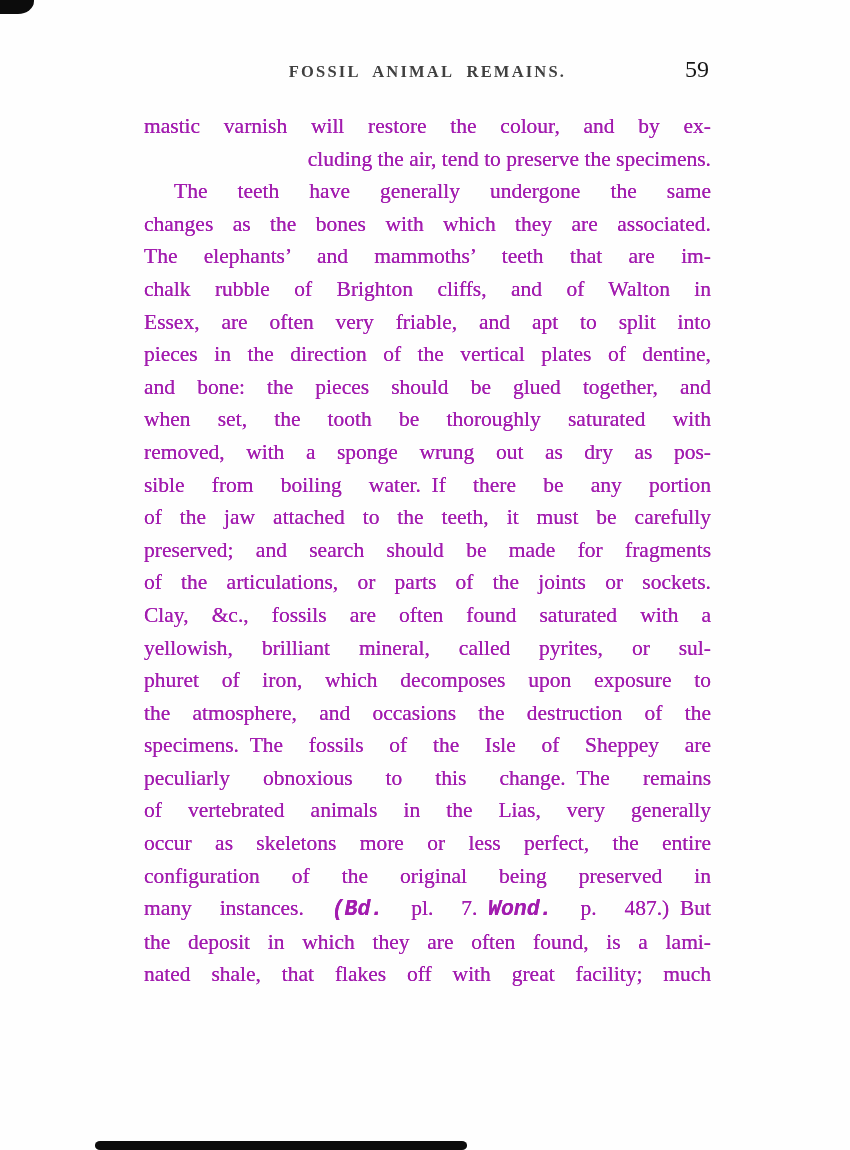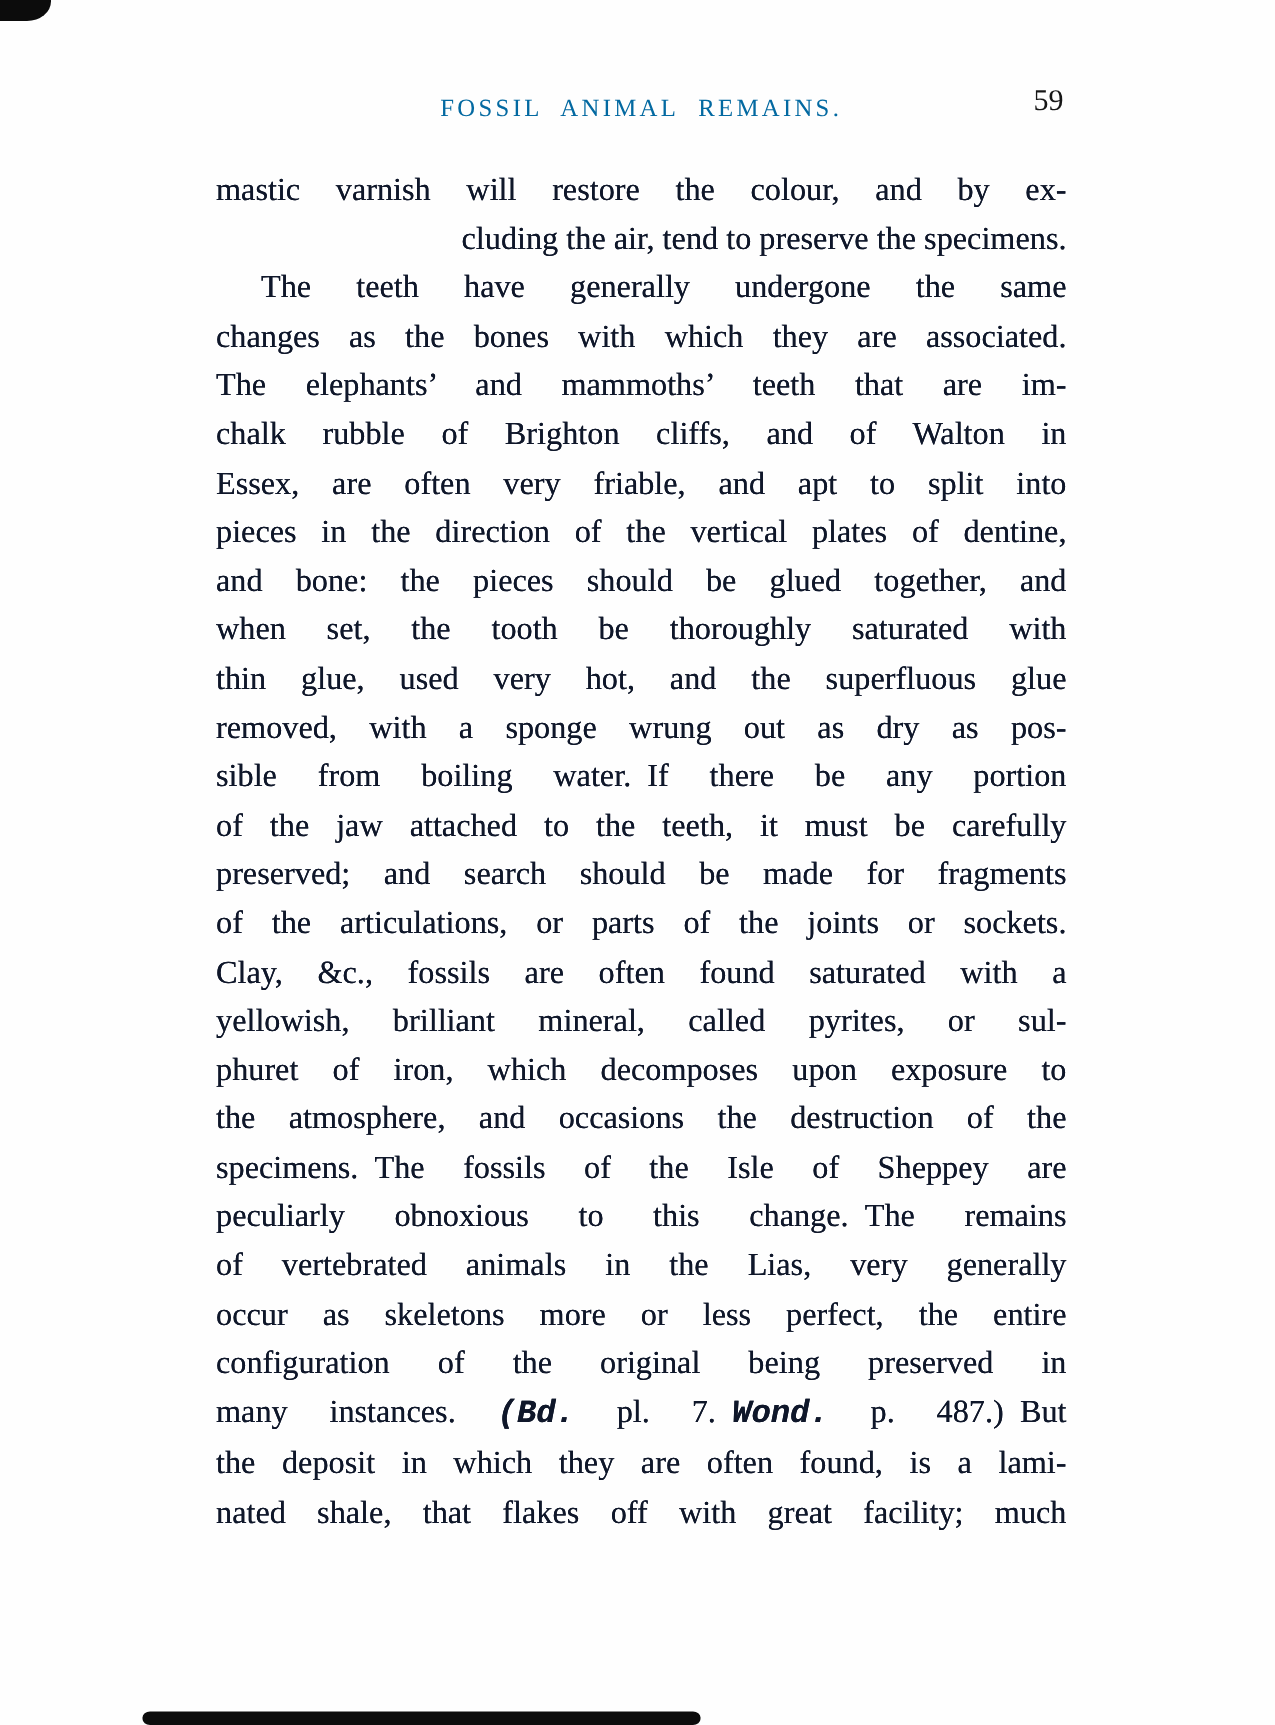--- a/index.html
+++ b/index.html
@@ -37,40 +37,40 @@
     top:62px;
     left:144px;
     width:567px;
     height:26px;
   }
   .running-title{
     position:absolute;
     left:0;right:0;
     text-align:center;
     font-size:16.5px;
-    font-weight:400;
+    font-weight:700;
     letter-spacing:2.2px;
     word-spacing:7px;
-    color:#0369a1;
+    color:#404040;
   }
   .page-number{
     position:absolute;
     right:2px;top:-6px;
-    font-size:20px;
+    font-size:24px;
     color:#161616;
   }
   
   .body-text{
     position:absolute;
     top:110px;
     left:144px;
     width:567px;
     font-size:21.5px;
     line-height:32.6px;
-    color:#0f172a;
+    color:#a21caf;
     text-shadow:0 0 0.4px currentColor;
   }
   .line{
     text-align:right;
     white-space:nowrap;
   }
   .line.j{
     white-space:normal;
     text-align:justify;
     text-align-last:justify;
@@ -100,21 +100,20 @@
       <div class="line j">mastic varnish will restore the colour, and by ex-</div>
       <div class="line">cluding the air, tend to preserve the specimens.</div>
       <div class="line indent j">The teeth have generally undergone the same</div>
       <div class="line j">changes as the bones with which they are associated.</div>
       <div class="line j">The elephants’ and mammoths’ teeth that are im-</div>
       <div class="line j">chalk rubble of Brighton cliffs, and of Walton in</div>
       <div class="line j">Essex, are often very friable, and apt to split into</div>
       <div class="line j">pieces in the direction of the vertical plates of dentine,</div>
       <div class="line j">and bone: the pieces should be glued together, and</div>
       <div class="line j">when set, the tooth be thoroughly saturated with</div>
-      <div class="line j">thin glue, used very hot, and the superfluous glue</div>
       <div class="line j">removed, with a sponge wrung out as dry as pos-</div>
       <div class="line j">sible from boiling water. If there be any portion</div>
       <div class="line j">of the jaw attached to the teeth, it must be carefully</div>
       <div class="line j">preserved; and search should be made for fragments</div>
       <div class="line j">of the articulations, or parts of the joints or sockets.</div>
       <div class="line j">Clay, &amp;c., fossils are often found saturated with a</div>
       <div class="line j">yellowish, brilliant mineral, called pyrites, or sul-</div>
       <div class="line j">phuret of iron, which decomposes upon exposure to</div>
       <div class="line j">the atmosphere, and occasions the destruction of the</div>
       <div class="line j">specimens. The fossils of the Isle of Sheppey are</div>

